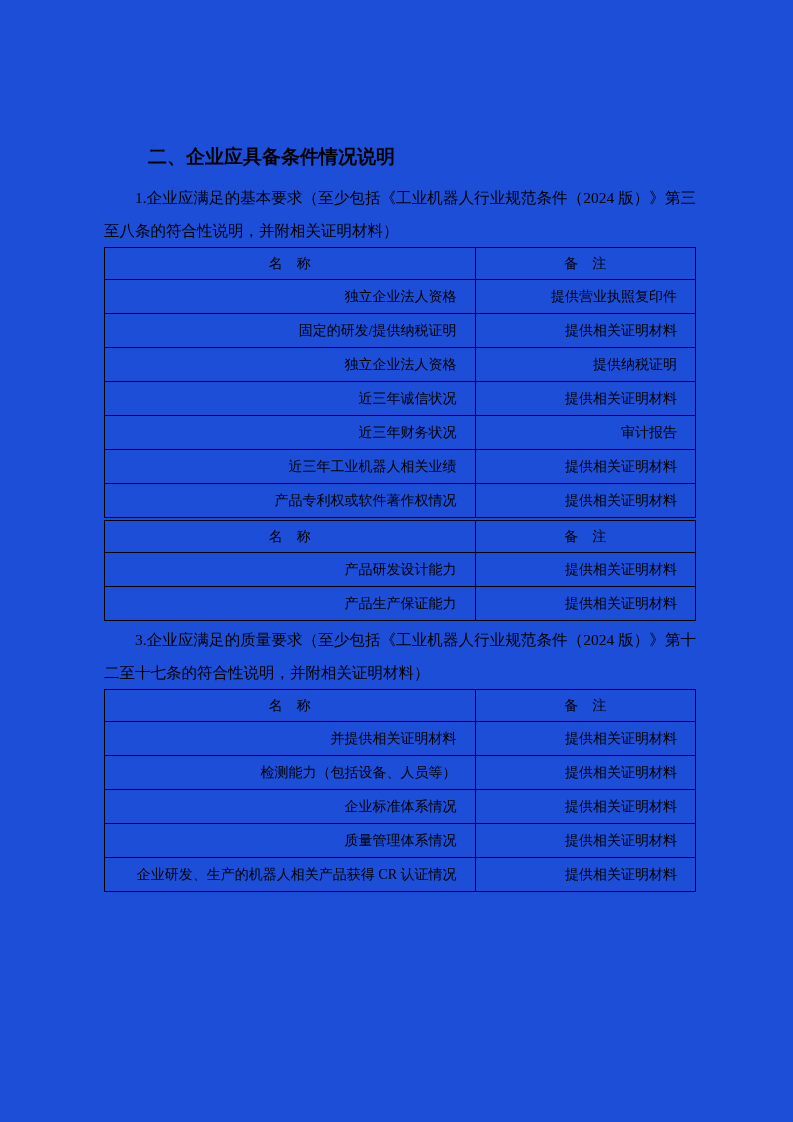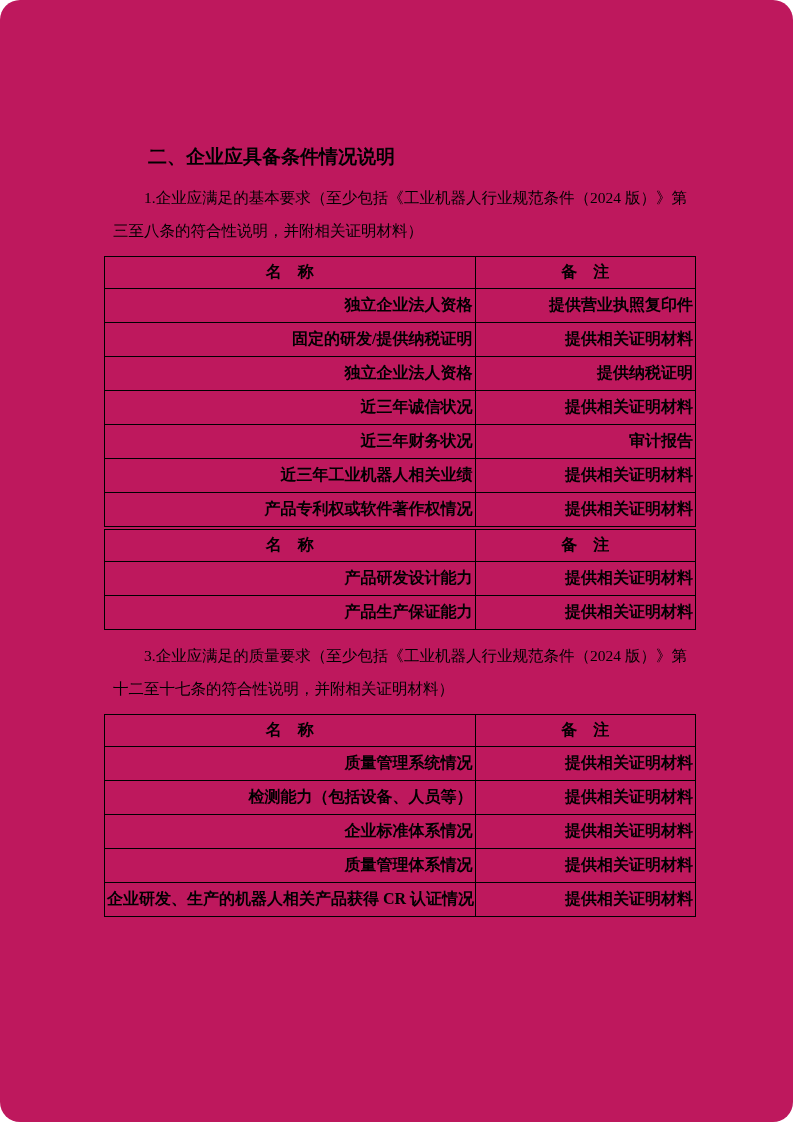--- a/index.html
+++ b/index.html
@@ -5,57 +5,56 @@
   html, body {
     margin: 0;
     padding: 0;
     background: #ffffff;
   }
   .page {
     position: relative;
     width: 793px;
     height: 1122px;
     margin: 0 auto;
-    background: #be185d;
+    background: #1d4ed8;
     box-sizing: border-box;
     padding: 143px 97px 0 104px;
     color: #000000;
     font-family: "Liberation Serif", "DejaVu Serif", serif;
     overflow: hidden;
-    border-radius: 20px;
   }
   .doc-title {
     font-family: "Liberation Sans", "DejaVu Sans", sans-serif;
     font-weight: 700;
     font-size: 19px;
     line-height: 28px;
     margin: 0 0 10px 0;
     padding-left: 44px;
     white-space: nowrap;
   }
   .intro {
     font-size: 15.5px;
     line-height: 33px;
     text-align: justify;
     text-indent: 31px;
-    margin: 9px;
+    margin: 0;
   }
   table.req-table {
     width: 100%;
     border-collapse: collapse;
     table-layout: fixed;
     margin: 0 0 2px 0;
   }
   table.req-table th,
   table.req-table td {
     border: 1px solid #000000;
-    font-size: 16px;
-    font-weight: 700;
+    font-size: 14px;
+    font-weight: 400;
     vertical-align: middle;
-    padding: 0 2px;
+    padding: 0 18px;
     overflow: hidden;
     white-space: nowrap;
   }
   table.req-table th {
     height: 31px;
     text-align: center;
   }
   table.req-table td {
     height: 33px;
     text-align: right;
@@ -147,21 +146,21 @@
           <col style="width:37.3%">
         </colgroup>
       <thead>
         <tr>
           <th>名　称</th>
           <th>备　注</th>
         </tr>
       </thead>
       <tbody>
         <tr>
-          <td>质量管理系统情况</td>
+          <td>并提供相关证明材料</td>
           <td>提供相关证明材料</td>
         </tr>
         <tr>
           <td>检测能力（包括设备、人员等）</td>
           <td>提供相关证明材料</td>
         </tr>
         <tr>
           <td>企业标准体系情况</td>
           <td>提供相关证明材料</td>
         </tr>

